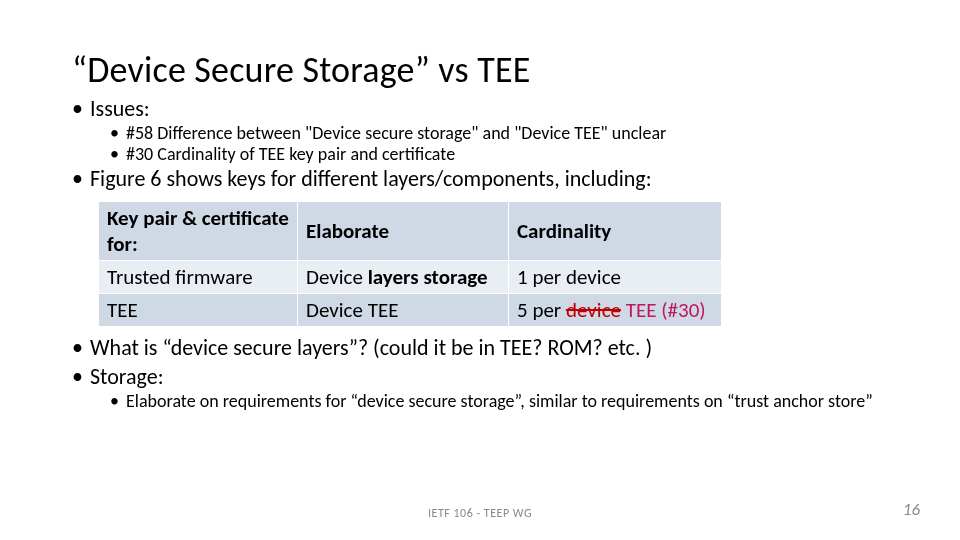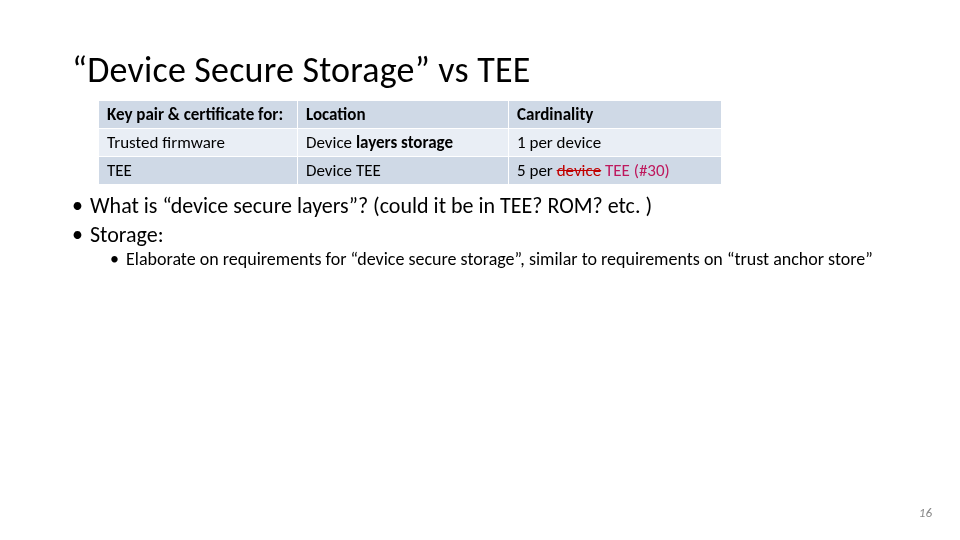--- a/index.html
+++ b/index.html
@@ -7,53 +7,61 @@
   .slide { position: relative; width: 960px; height: 540px; padding: 48px 36px 0 72px; }
   .title { font-size: 36px; font-weight: 400; color: #000; letter-spacing: 0.2px; margin-bottom: 4px; }
   .b1, .b2 { list-style: none; }
   .b1 > li { position: relative; padding-left: 18px; font-size: 22px; line-height: 1.22; margin-top: 2px; }
   .b1 > li::before { content: "•"; position: absolute; left: 0; top: 0; }
   .b2 { margin-left: 20px; }
   .b2 > li { position: relative; padding-left: 16px; font-size: 18px; line-height: 1.15; }
   .b2 > li::before { content: "•"; position: absolute; left: 0; top: 0; }
   .table-wrap { margin: 8px 0 8px 26px; }
   table { border-collapse: separate; border-spacing: 1px; background: #fff; }
-  th, td { text-align: left; font-size: 17px; padding: 3px 8px; font-weight: 400; }
+  th, td { text-align: left; font-size: 21px; padding: 3px 8px; font-weight: 400; }
   thead th { background: #cfd9e6; }
   tbody tr:nth-child(odd) td { background: #e9eef5; }
   tbody tr:nth-child(even) td { background: #cfd9e6; }
   .col0 { width: 198px; }
   .col1 { width: 210px; }
   .col2 { width: 212px; }
   .bold { font-weight: 700; }
   .strike { text-decoration: line-through; color: #c00000; }
   .ins { color: #be185d; }
   .footer-center { position: absolute; bottom: 20px; left: 0; width: 960px; text-align: center; font-size: 12px; color: #8a8a8a; letter-spacing: 0.5px; }
-  .footer-right { position: absolute; bottom: 20px; right: 28px; font-size: 13px; color: #8a8a8a; font-style: italic; }
+  .footer-right { position: absolute; bottom: 20px; right: 40px; font-size: 17px; color: #8a8a8a; font-style: italic; }
 </style>
 </head>
 <body>
 
 <div class="slide">
   <h1 class="title">“Device Secure Storage” vs TEE</h1>
 
   <ul class="b1">
+    <li>
+      <span>Issues:</span>
+      <ul class="b2">
+        <li>#58 Difference between "Device secure storage" and "Device TEE" unclear</li>
+        <li>#30 Cardinality of TEE key pair and certificate</li>
+      </ul>
+    </li>
+    <li>Figure 6 shows keys for different layers/components, including:</li>
   </ul>
 
   <div class="table-wrap">
     <table>
       <colgroup>
           <col class="col0">
           <col class="col1">
           <col class="col2">
         </colgroup>
       <thead>
         <tr>
           <th class="bold">Key pair &amp; certificate for:</th>
-          <th class="bold">Location</th>
+          <th class="bold">Elaborate</th>
           <th class="bold">Cardinality</th>
         </tr>
       </thead>
       <tbody>
         <tr>
           <td>Trusted firmware</td>
           <td><span>Device </span><span class="bold">layers storage</span></td>
           <td>1 per device</td>
         </tr>
         <tr>
@@ -68,14 +76,15 @@
   <ul class="b1">
     <li>What is “device secure layers”? (could it be in TEE?  ROM? etc. )</li>
     <li>
       <span>Storage:</span>
       <ul class="b2">
         <li>Elaborate on requirements for “device secure storage”, similar to requirements on “trust anchor store”</li>
       </ul>
     </li>
   </ul>
 
+  <div class="footer-center">IETF 106 - TEEP WG</div>
   <div class="footer-right">16</div>
 </div>
 
 </body></html>

